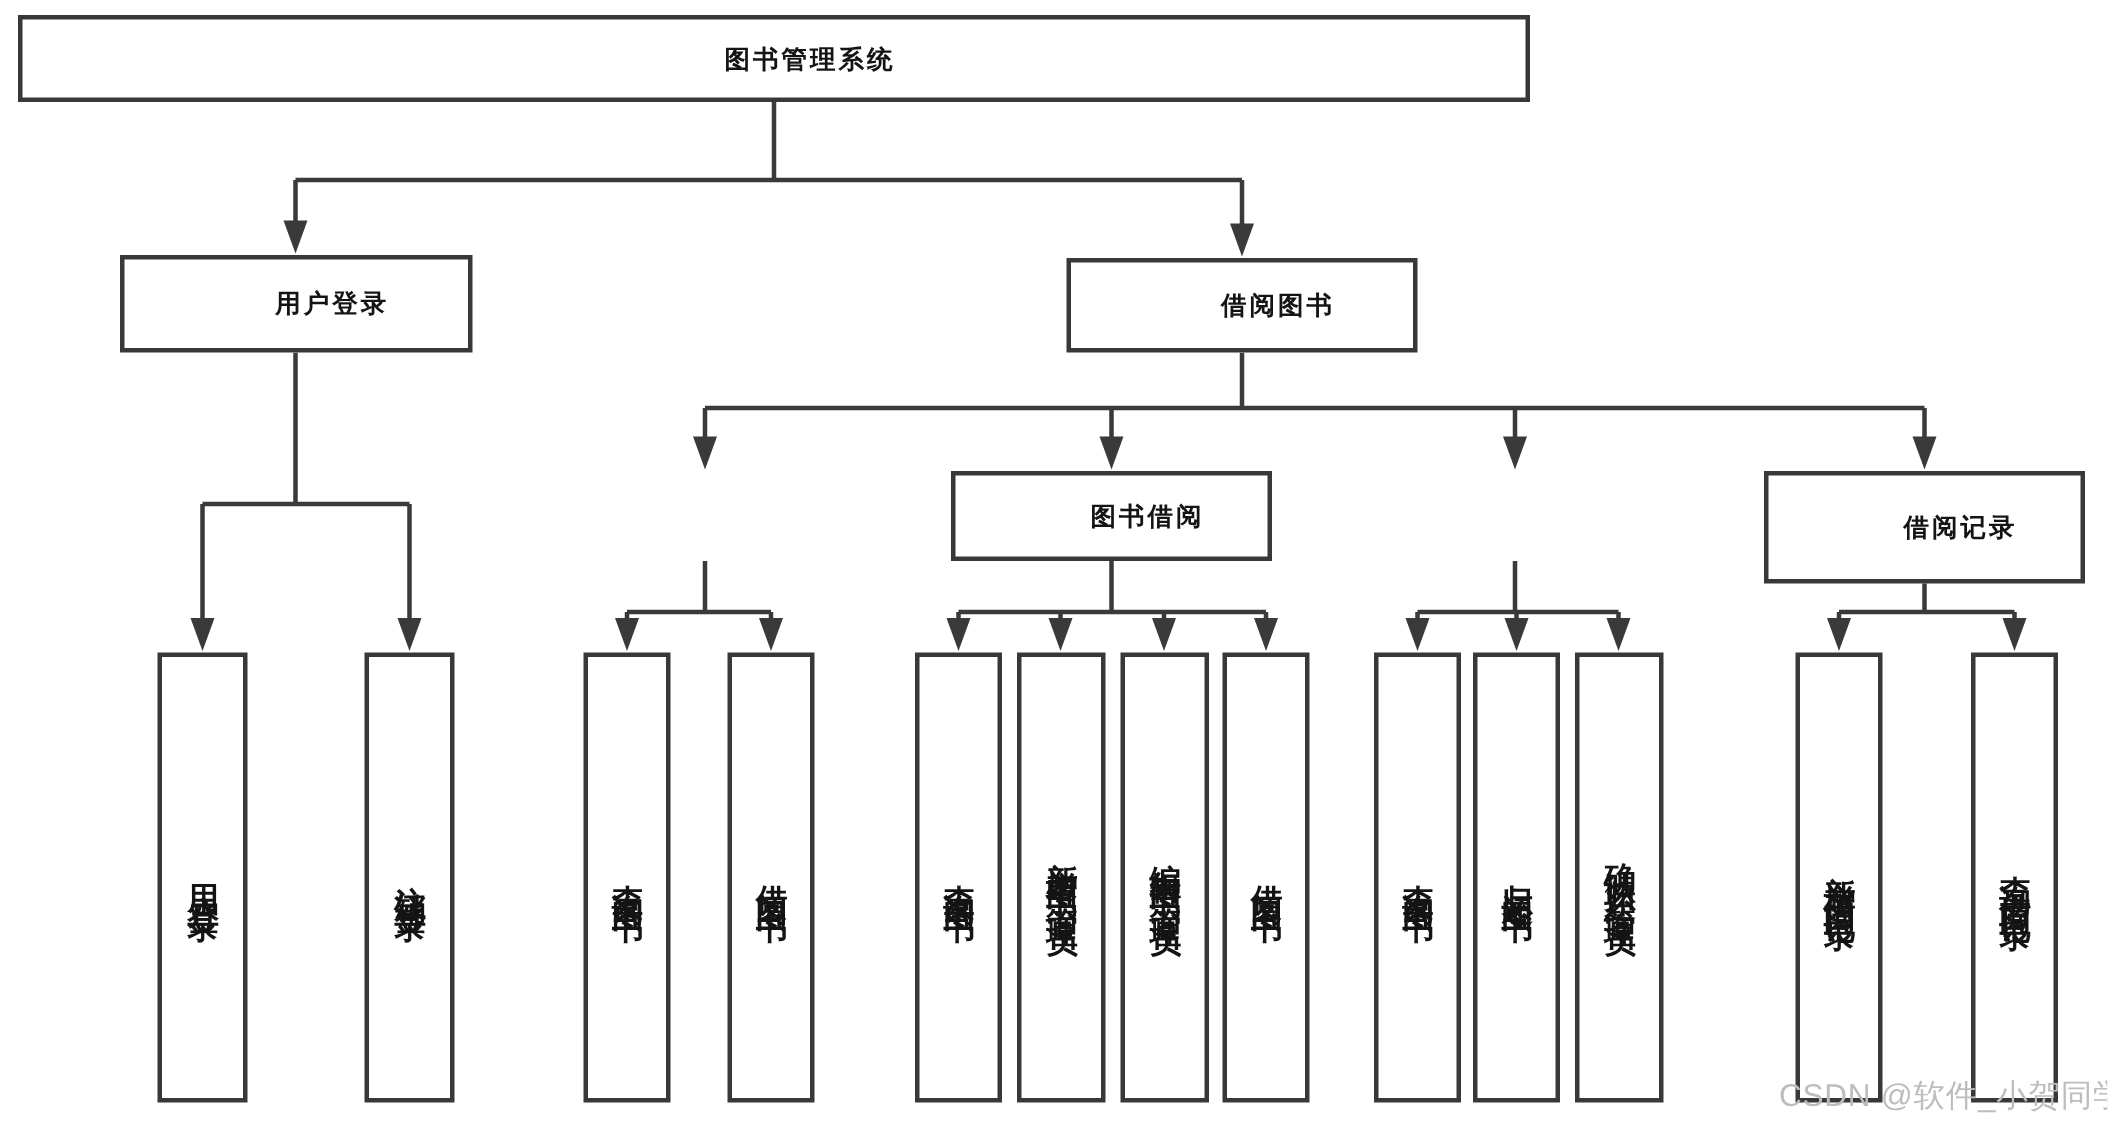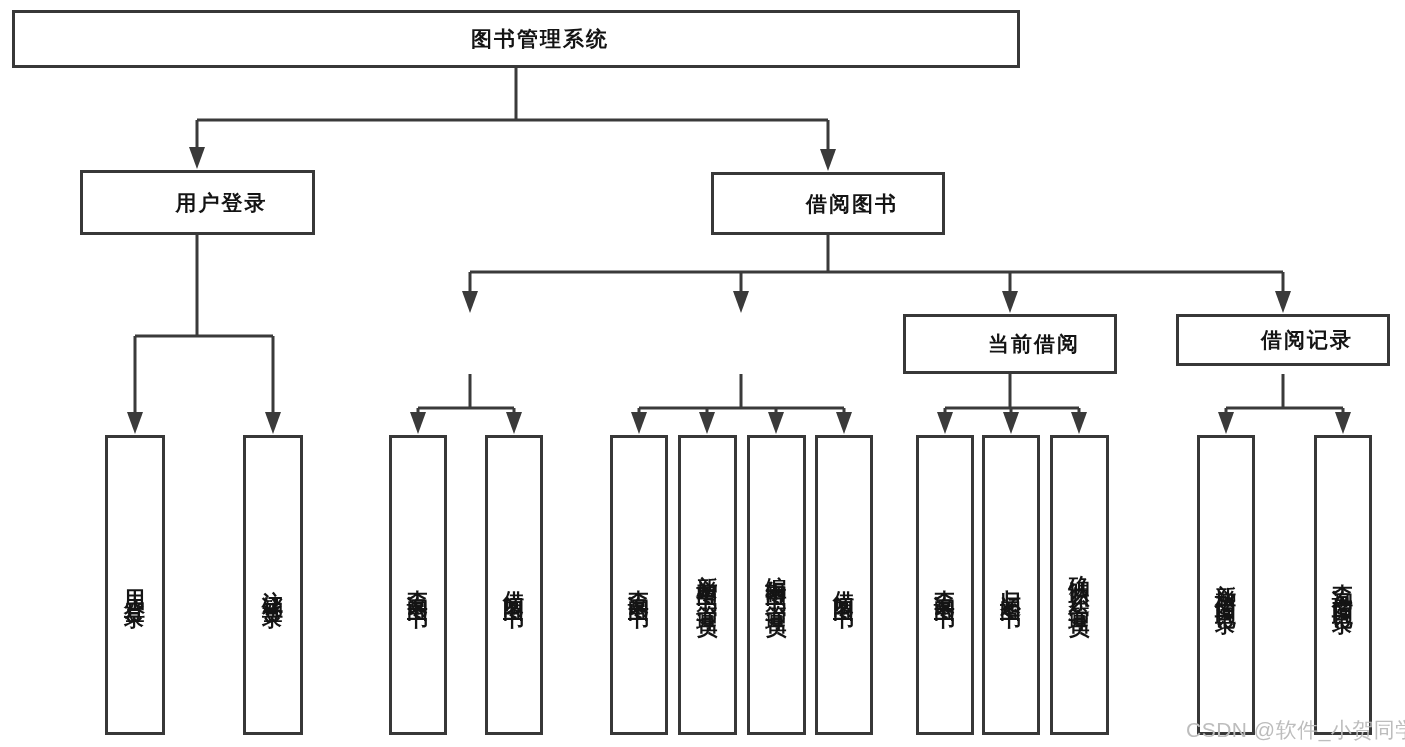--- a/index.html
+++ b/index.html
@@ -16,21 +16,21 @@
     position: absolute;
     box-sizing: border-box;
     border: 3px solid #383838;
     background: #ffffff;
     display: flex;
     align-items: center;
     justify-content: center;
     color: #141414;
     font-weight: 600;
   }
-  .h { font-size: 21px; letter-spacing: 2px; padding-left: 48px; }
+  .h { font-size: 17px; letter-spacing: 2px; padding-left: 48px; }
   .v {
     writing-mode: vertical-rl;
     font-size: 21px;
     letter-spacing: 6px;
     line-height: 1;
   }
   .watermark {
     position: absolute;
     left: 1186px;
     top: 716px;
@@ -80,22 +80,22 @@
         <polygon points="1335,412 1351,412 1343,434"></polygon>
       </g>
     </svg>
   </div>
 
   <div class="node h" style="left:12px; top:10px; width:1008px; height:58px;">图书管理系统</div>
 
   <div class="node h" style="left:80px; top:170px; width:235px; height:65px;">用户登录</div>
   <div class="node h" style="left:711px; top:172px; width:234px; height:63px;">借阅图书</div>
 
-  <div class="node h" style="left:903px; top:314px; width:214px; height:60px;">当前借阅</div>
-  <div class="node h" style="left:1176px; top:314px; width:214px; height:52px;">借阅记录</div>
+  <div class="node h" style="left:634px; top:314px; width:214px; height:60px;">图书借阅</div>
+  <div class="node h" style="left:1176px; top:314px; width:214px; height:75px;">借阅记录</div>
 
   <div class="node v" style="left:105px; top:435px; width:60px; height:300px;">用户登录</div>
   <div class="node v" style="left:243px; top:435px; width:60px; height:300px;">注销登录</div>
 
   <div class="node v" style="left:389px; top:435px; width:58px; height:300px;">查询图书</div>
   <div class="node v" style="left:485px; top:435px; width:58px; height:300px;">借阅图书</div>
 
   <div class="node v" style="left:610px; top:435px; width:58px; height:300px;">查询图书</div>
   <div class="node v" style="left:678px; top:435px; width:59px; height:300px;">新增图书（管理员）</div>
   <div class="node v" style="left:747px; top:435px; width:59px; height:300px;">编辑图书（管理员）</div>

